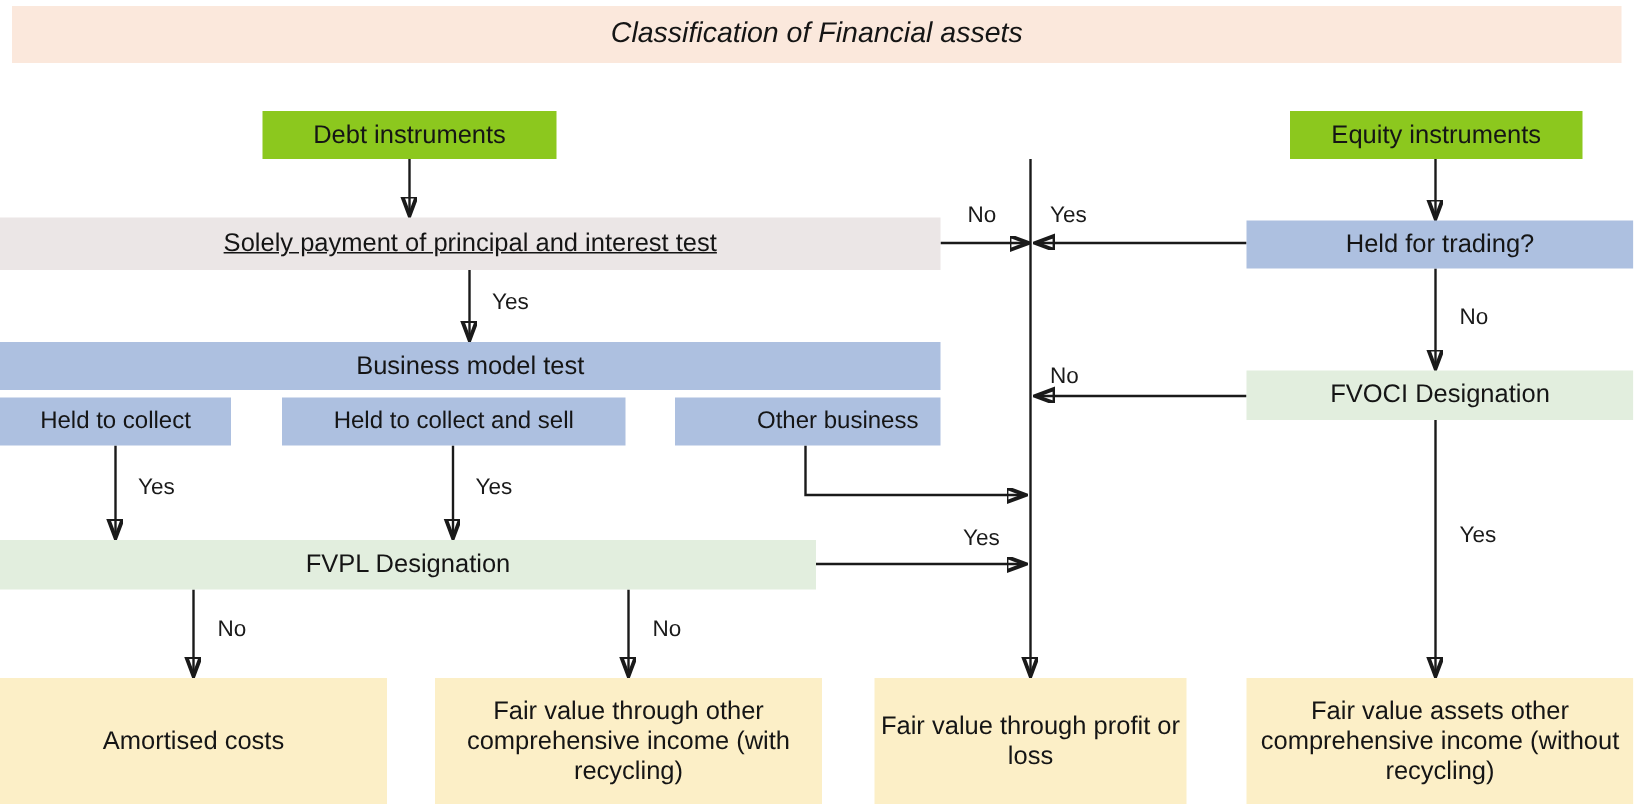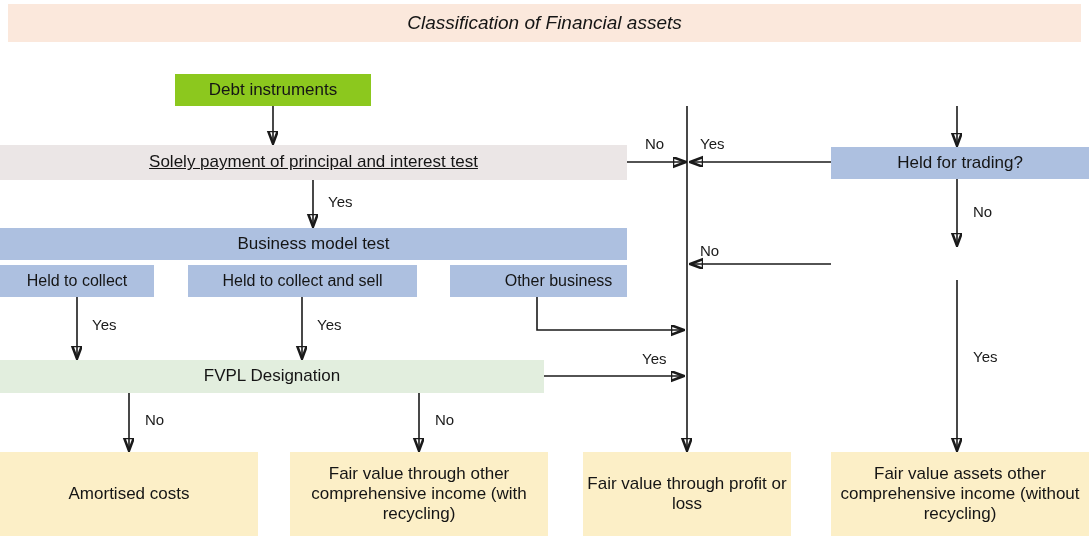--- a/index.html
+++ b/index.html
@@ -101,28 +101,30 @@
     <line x1="544" y1="376" x2="683" y2="376" marker-end="url(#ah)"></line>
 
     <line x1="129" y1="393" x2="129" y2="450" marker-end="url(#ah)"></line>
 
     <line x1="419" y1="393" x2="419" y2="450" marker-end="url(#ah)"></line>
   </svg>
 
   <div class="box" id="title-bar">Classification of Financial assets</div>
 
   <div class="box green" id="box-debt">Debt instruments</div>
+  <div class="box green" id="box-equity">Equity instruments</div>
 
   <div class="box" id="box-sppi">Solely payment of principal and interest test</div>
   <div class="box blue" id="box-bmt">Business model test</div>
   <div class="box blue" id="box-htc">Held to collect</div>
   <div class="box blue" id="box-htcs">Held to collect and sell</div>
   <div class="box blue" id="box-other">Other business</div>
   <div class="box blue" id="box-hft">Held for trading?</div>
 
+  <div class="box lgreen" id="box-fvoci-des">FVOCI Designation</div>
   <div class="box lgreen" id="box-fvpl">FVPL Designation</div>
 
   <div class="box yellow" id="box-amortised">Amortised costs</div>
   <div class="box yellow" id="box-fvoci-rec">Fair value through other comprehensive income (with recycling)</div>
   <div class="box yellow" id="box-fvpl-out">Fair value through profit or loss</div>
   <div class="box yellow" id="box-fvoci-norec">Fair value assets other comprehensive income (without recycling)</div>
 
   <div class="elabel" style="left:328px;top:193px;">Yes</div>
   <div class="elabel" style="left:645px;top:135px;">No</div>
   <div class="elabel" style="left:700px;top:135px;">Yes</div>

